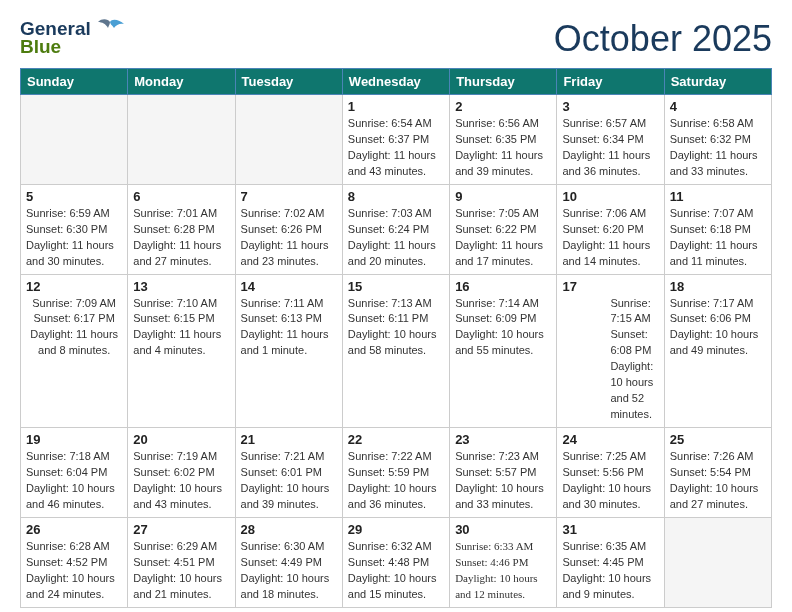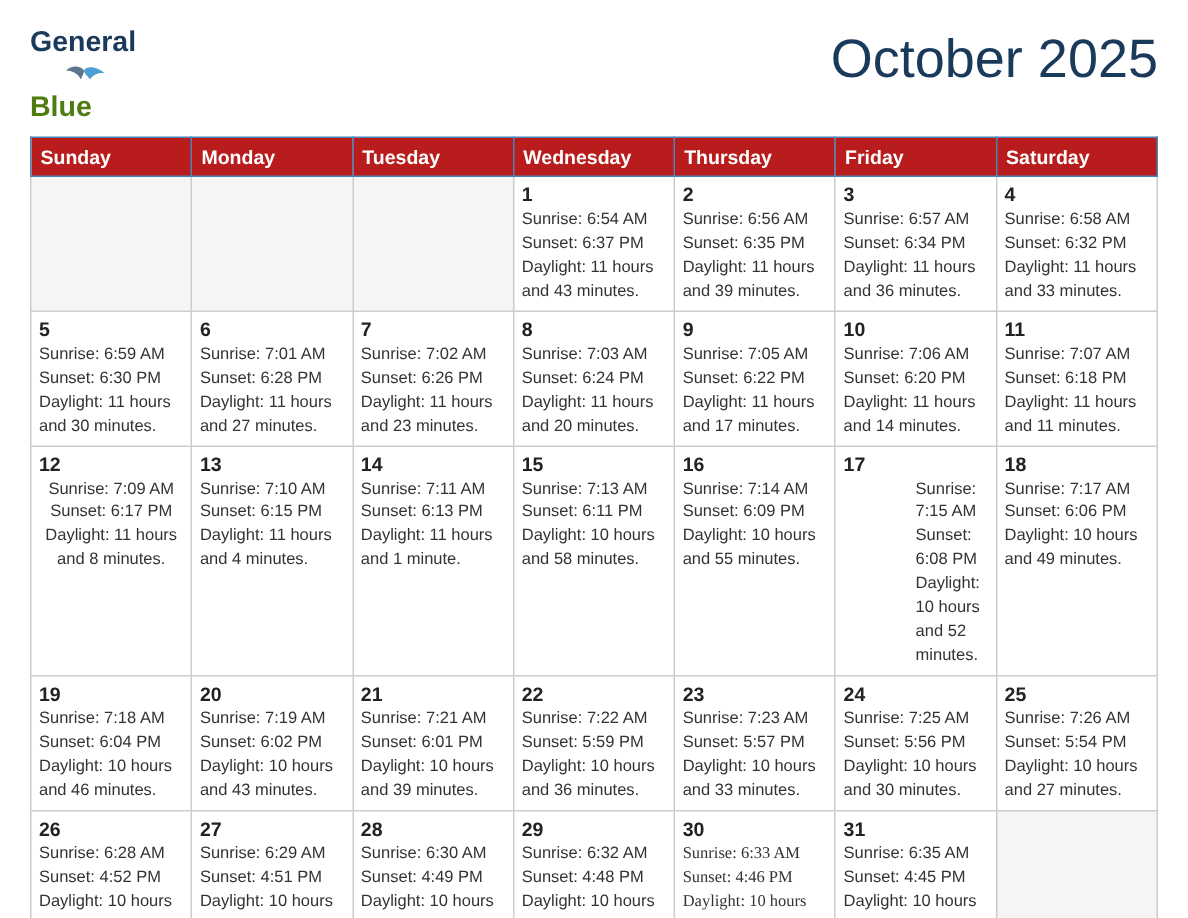--- a/index.html
+++ b/index.html
@@ -46,21 +46,21 @@
       color: #333;
     }
     .calendar {
       flex: 1;
       border: 1px solid #ccc;
       border-collapse: collapse;
       width: 100%;
       table-layout: fixed;
     }
     .calendar th {
-      background: #b91c1c;
+      background: #0f766e;
       color: #fff;
       text-align: left;
       padding: 5px 6px;
       font-size: 13px;
       font-weight: bold;
       border: 1px solid #4a84b6;
     }
     .calendar td {
       vertical-align: top;
       border: 1px solid #ccc;
@@ -90,21 +90,21 @@
     }
   </style>
 </head>
 <body>
 
 <div class="page">
   <div class="header">
     <div class="logo">
       <div class="logo-row">
         <div style="display:flex;flex-direction:column;align-items:flex-start;">
-          <div style="display:flex;align-items:center;gap:3px;flex-direction:column;">
+          <div style="display:flex;align-items:center;gap:3px;">
             <span style="font-size:19px;font-weight:bold;color:#1a3a5c;">General</span>
             <svg width="28" height="22" viewBox="0 0 28 22" style="margin-left:2px;">
               <path d="M14 4 C16 0, 24 2, 28 6 C24 5, 20 7, 18 10 C16 7, 14 6, 14 4Z" fill="#4a9fd4"></path>
               <path d="M14 4 C12 1, 6 0, 2 4 C6 4, 10 6, 12 10 C13 7, 14 6, 14 4Z" fill="#1a3a5c" opacity="0.7"></path>
             </svg>
           </div>
           <span style="font-size:19px;font-weight:bold;color:#4d7c0f;margin-top:-4px;">Blue</span>
         </div>
       </div>
     </div>

